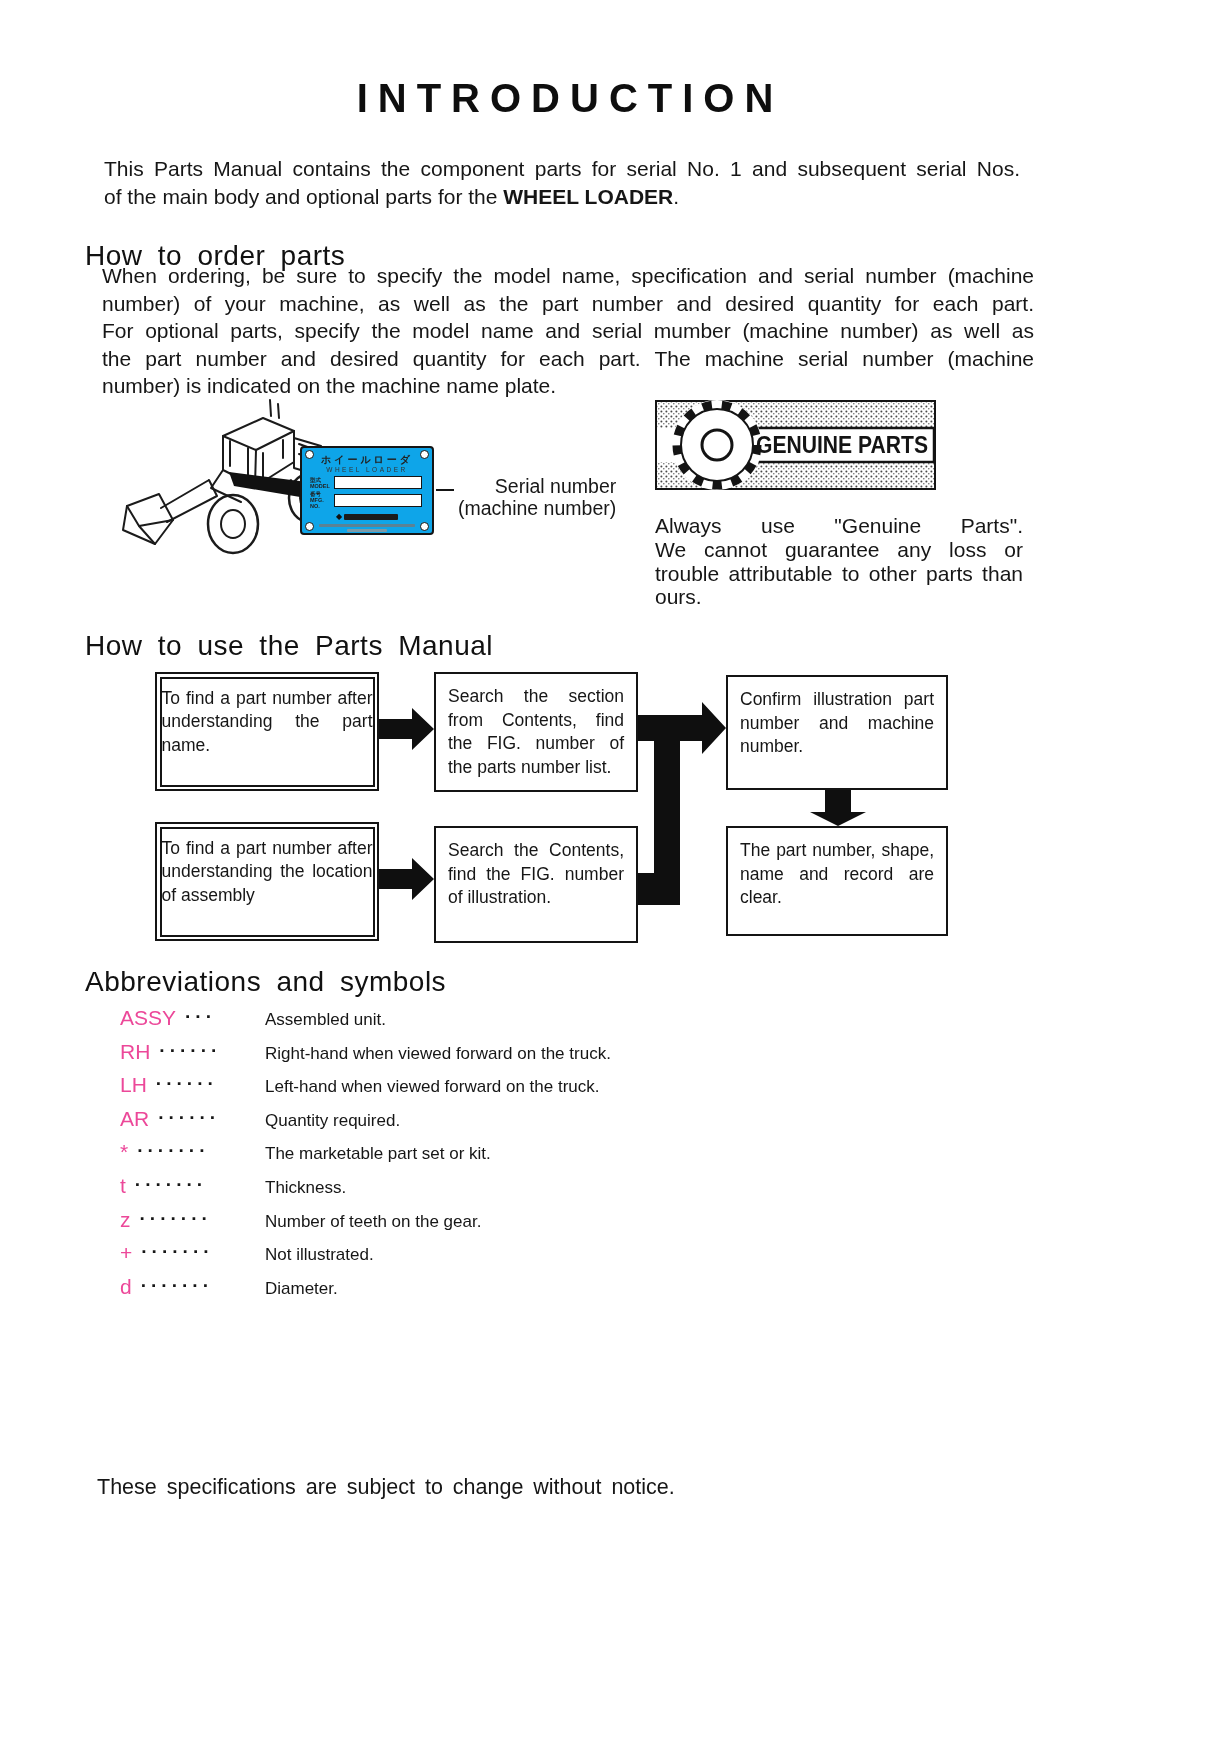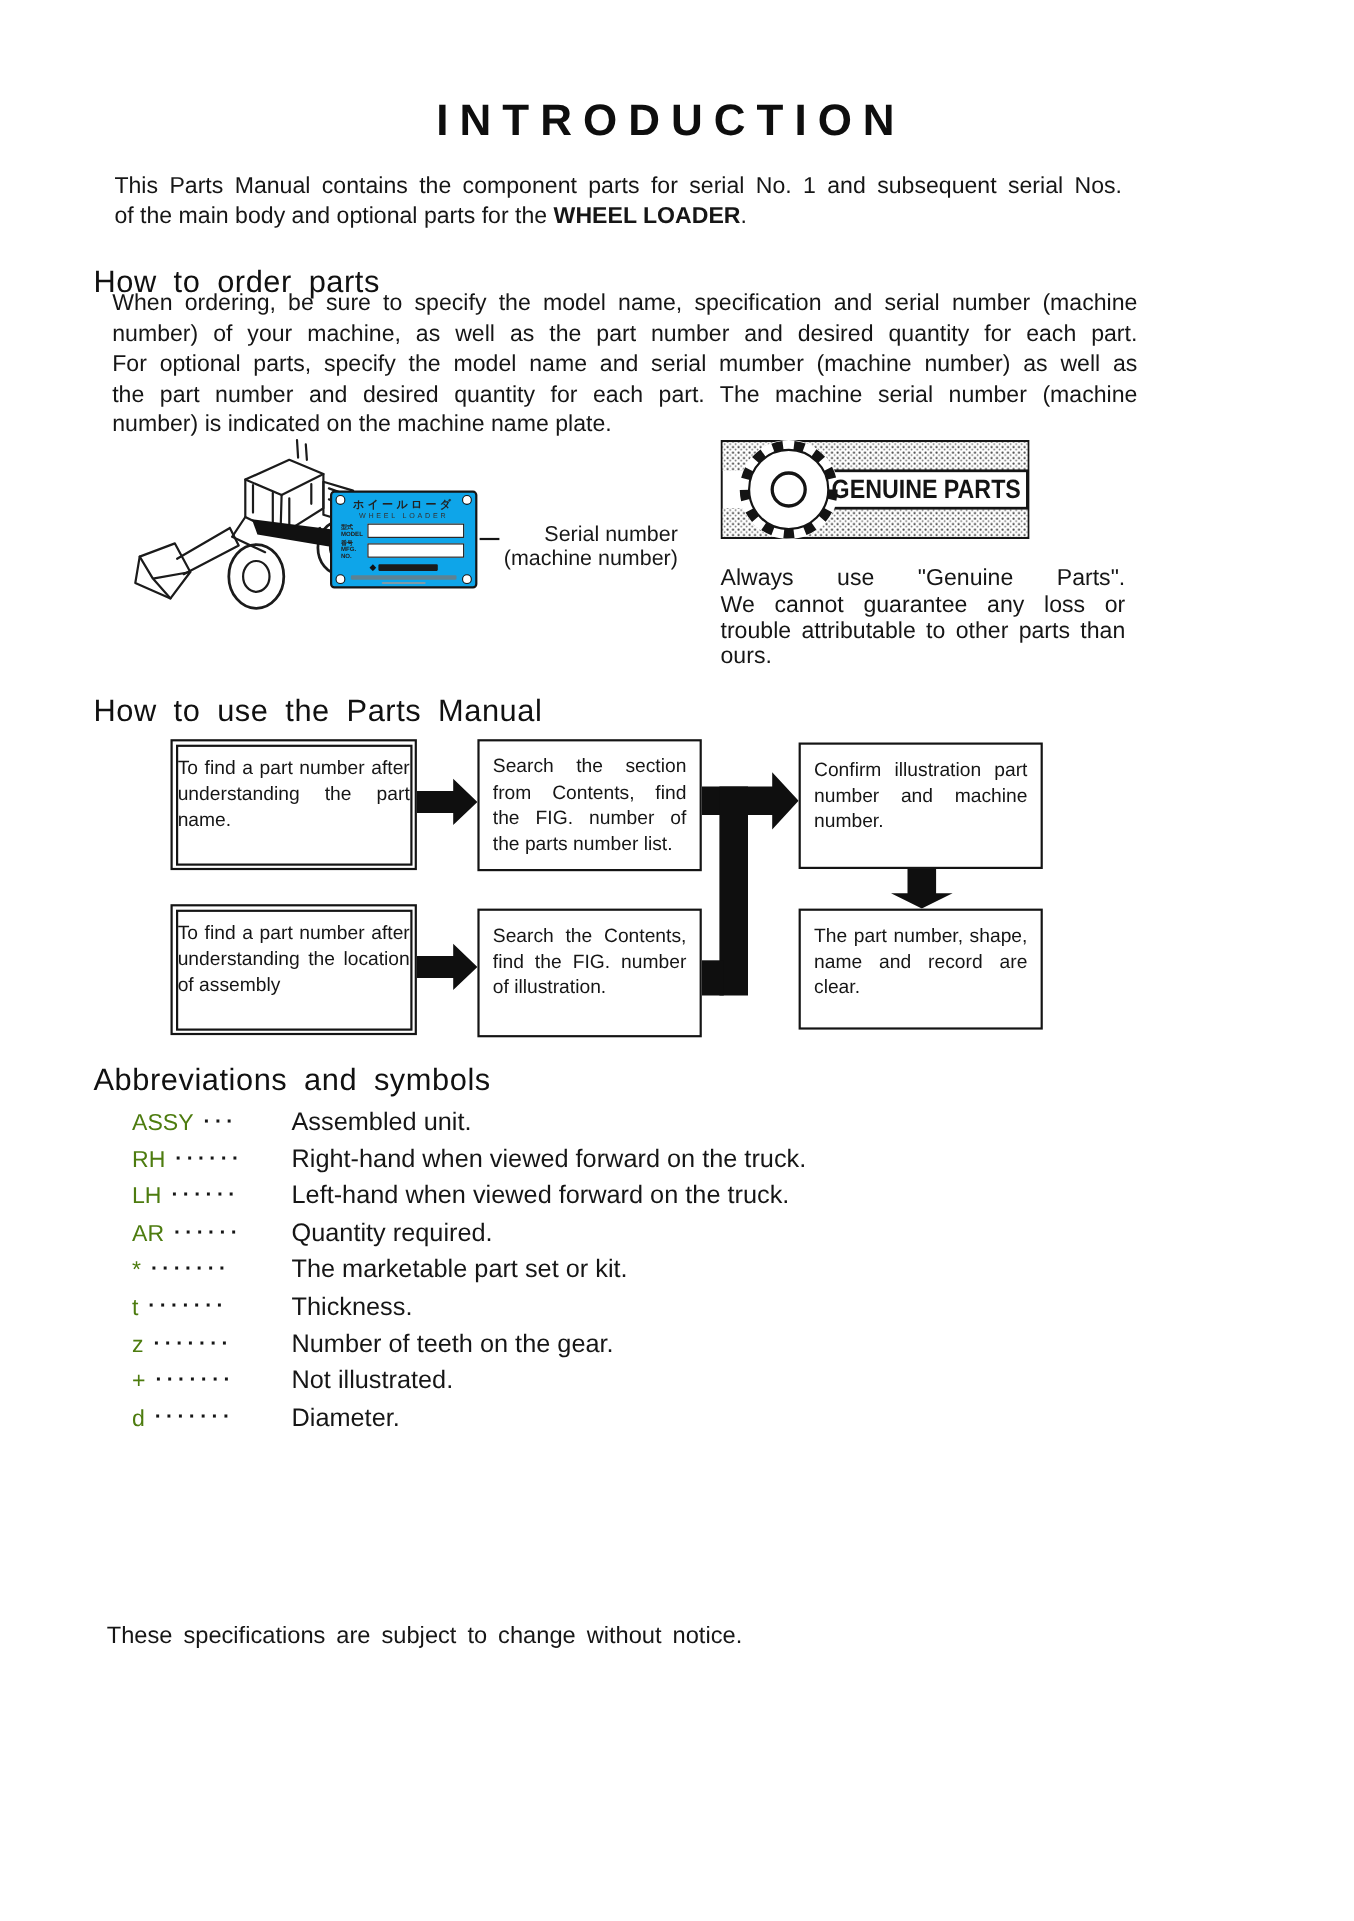--- a/index.html
+++ b/index.html
@@ -5,22 +5,22 @@
   html,body { margin:0; padding:0; background:#e8e8e8; }
   .page {
     position:relative; width:1231px; height:1746px; background:#ffffff;
     font-family:"Liberation Sans", sans-serif; color:#141414; overflow:hidden;
     margin:0 auto;
   }
   .abs { position:absolute; }
 
   
   .doc-title {
-    top:88px; left:0; width:1140px; text-align:center;
-    font-size:40px; font-weight:700; letter-spacing:10px; color:#0e0e0e;padding-left:40px;
+    top:76px; left:0; width:1140px; text-align:center;
+    font-size:40px; font-weight:700; letter-spacing:10px; color:#0e0e0e;
   }
 
   
   .para { font-size:21px; line-height:27.6px; color:#161616; }
   .jline { text-align:justify; text-align-last:justify; }
   .lastline { text-align:left; }
   .b { font-weight:700; }
 
   .sec-heading {
     font-size:28px; font-weight:400; color:#111; word-spacing:7px; letter-spacing:0.5px;
@@ -54,23 +54,23 @@
     border:2.5px solid #141414; background:#fff; box-sizing:border-box;
     font-size:17.5px; line-height:23.5px; padding:11px 12px; text-align:justify; color:#161616;
   }
   .dboxo { border:2px solid #141414; padding:2.5px; background:#fff; box-sizing:border-box; }
   .dboxi { border:2px solid #141414; width:100%; height:100%; box-sizing:border-box;
     font-size:17.5px; line-height:23.5px; padding:8px 0; text-align:justify; color:#161616; }
 
   
   .abrow { display:flex; height:33.6px; align-items:baseline; }
   .symwrap { width:145px; display:flex; align-items:baseline; }
-  .sym { font-size:21px; color:#4d7c0f; }
+  .sym { font-size:21px; color:#ec4899; }
   .dots { font-size:19px; font-weight:700; letter-spacing:4px; color:#161616; margin-left:9px; position:relative; top:-2px; }
-  .desc { font-size:23px; color:#161616; }
+  .desc { font-size:17px; color:#161616; }
 
   .footer-note { font-size:21.5px; color:#161616; word-spacing:4px; }
 
   svg { display:block; }
 </style>
 </head>
 <body>
 
 <div class="page">
 

